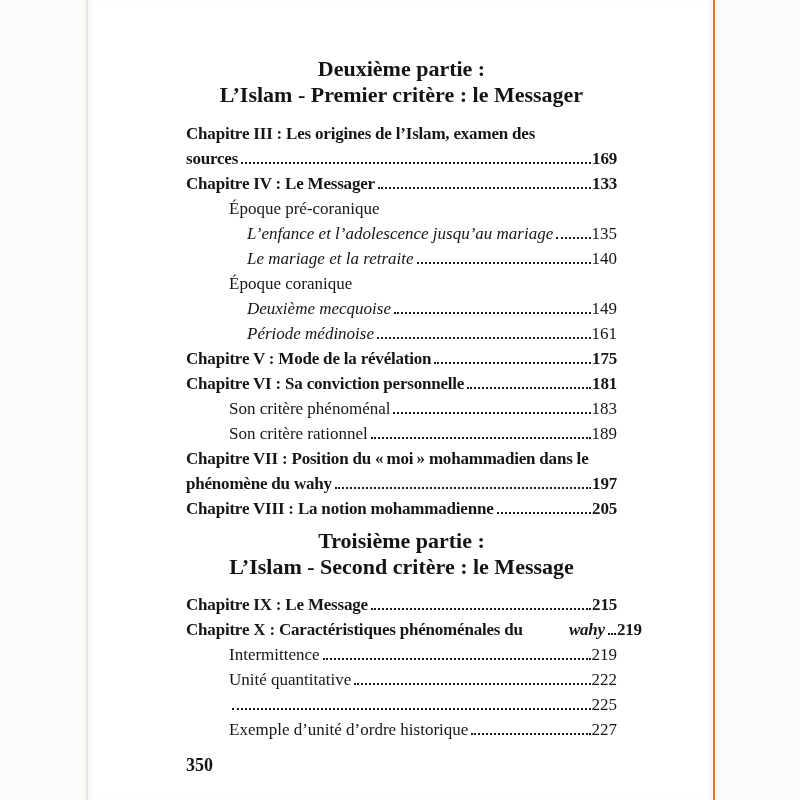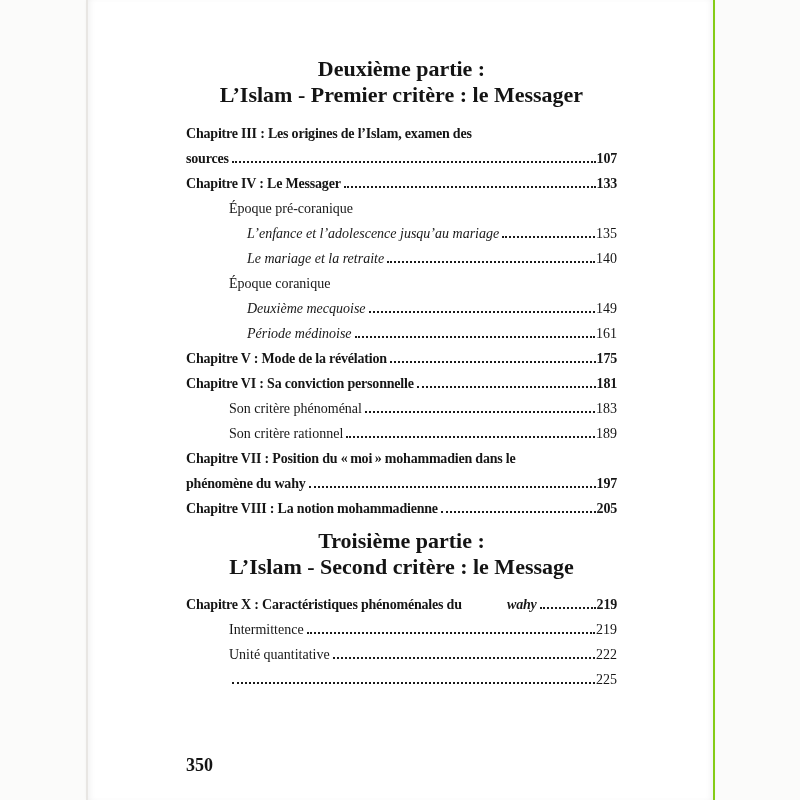--- a/index.html
+++ b/index.html
@@ -14,21 +14,21 @@
     position: relative;
     width: 800px; height: 800px;
     overflow: hidden;
     background: #fbfbfa;
   }
   .sheet {
     position: absolute;
     left: 86px; right: 85px; top: 0; bottom: 0;
     background: #ffffff;
     border-left: 2px solid #e8e6e3;
-    border-right: 2px solid #84cc16;
+    border-right: 2px solid #f97316;
     box-shadow: inset 5px 0 7px -4px rgba(0,0,0,0.07),
                 inset -5px 0 7px -4px rgba(0,0,0,0.07),
                 0 0 3px rgba(0,0,0,0.03);
   }
   .content {
     position: absolute;
     top: 0; left: 0; right: 0; bottom: 0;
     padding: 56px 96px 0 98px;
   }
   .part-heading {
@@ -41,21 +41,21 @@
   }
   .part-heading span { display: block; }
   .toc-section + .toc-section .part-heading {
     margin-top: 7px;
     margin-bottom: 12px;
   }
   .row {
     display: flex;
     align-items: baseline;
     line-height: 25px;
-    font-size: 14px;
+    font-size: 17px;
     white-space: nowrap;
   }
   .row.chapter { font-weight: bold; letter-spacing: -0.2px; }
   .row.sub1 { padding-left: 43px; }
   .row.sub2 { padding-left: 61px; font-style: italic; }
   .row .title em { font-style: italic; margin-left: 42px; }
   .row .pagenum { font-style: normal; }
   .leader {
     flex: 1 1 auto;
     min-width: 8px;
@@ -84,21 +84,21 @@
           <span>Deuxième partie :</span>
           <span>L’Islam - Premier critère : le Messager</span>
         </h1>
         <div class="entries">
             <div class="row chapter">
               <span class="title">Chapitre III : Les origines de l’Islam, examen des</span>
             </div>
             <div class="row chapter">
               <span class="title">sources</span>
               <span class="leader"></span>
-              <span class="pagenum">107</span>
+              <span class="pagenum">169</span>
             </div>
             <div class="row chapter">
               <span class="title">Chapitre IV : Le Messager</span>
               <span class="leader"></span>
               <span class="pagenum">133</span>
             </div>
             <div class="row sub1">
               <span class="title">Époque pré-coranique</span>
             </div>
             <div class="row sub2">
@@ -160,37 +160,47 @@
           </div>
       </section>
 
       <section class="toc-section">
         <h1 class="part-heading">
           <span>Troisième partie :</span>
           <span>L’Islam - Second critère : le Message</span>
         </h1>
         <div class="entries">
             <div class="row chapter">
+              <span class="title">Chapitre IX : Le Message</span>
+              <span class="leader"></span>
+              <span class="pagenum">215</span>
+            </div>
+            <div class="row chapter">
               <span class="title">Chapitre X : Caractéristiques phénoménales du <em>wahy</em></span>
               <span class="leader"></span>
               <span class="pagenum">219</span>
             </div>
             <div class="row sub1">
               <span class="title">Intermittence</span>
               <span class="leader"></span>
               <span class="pagenum">219</span>
             </div>
             <div class="row sub1">
               <span class="title">Unité quantitative</span>
               <span class="leader"></span>
               <span class="pagenum">222</span>
             </div>
             <div class="row sub1">
               <span class="leader"></span>
               <span class="pagenum">225</span>
+            </div>
+            <div class="row sub1">
+              <span class="title">Exemple d’unité d’ordre historique</span>
+              <span class="leader"></span>
+              <span class="pagenum">227</span>
             </div>
           </div>
       </section>
 
       <div class="folio">350</div>
 
     </div>
   </div>
 </div>
 

